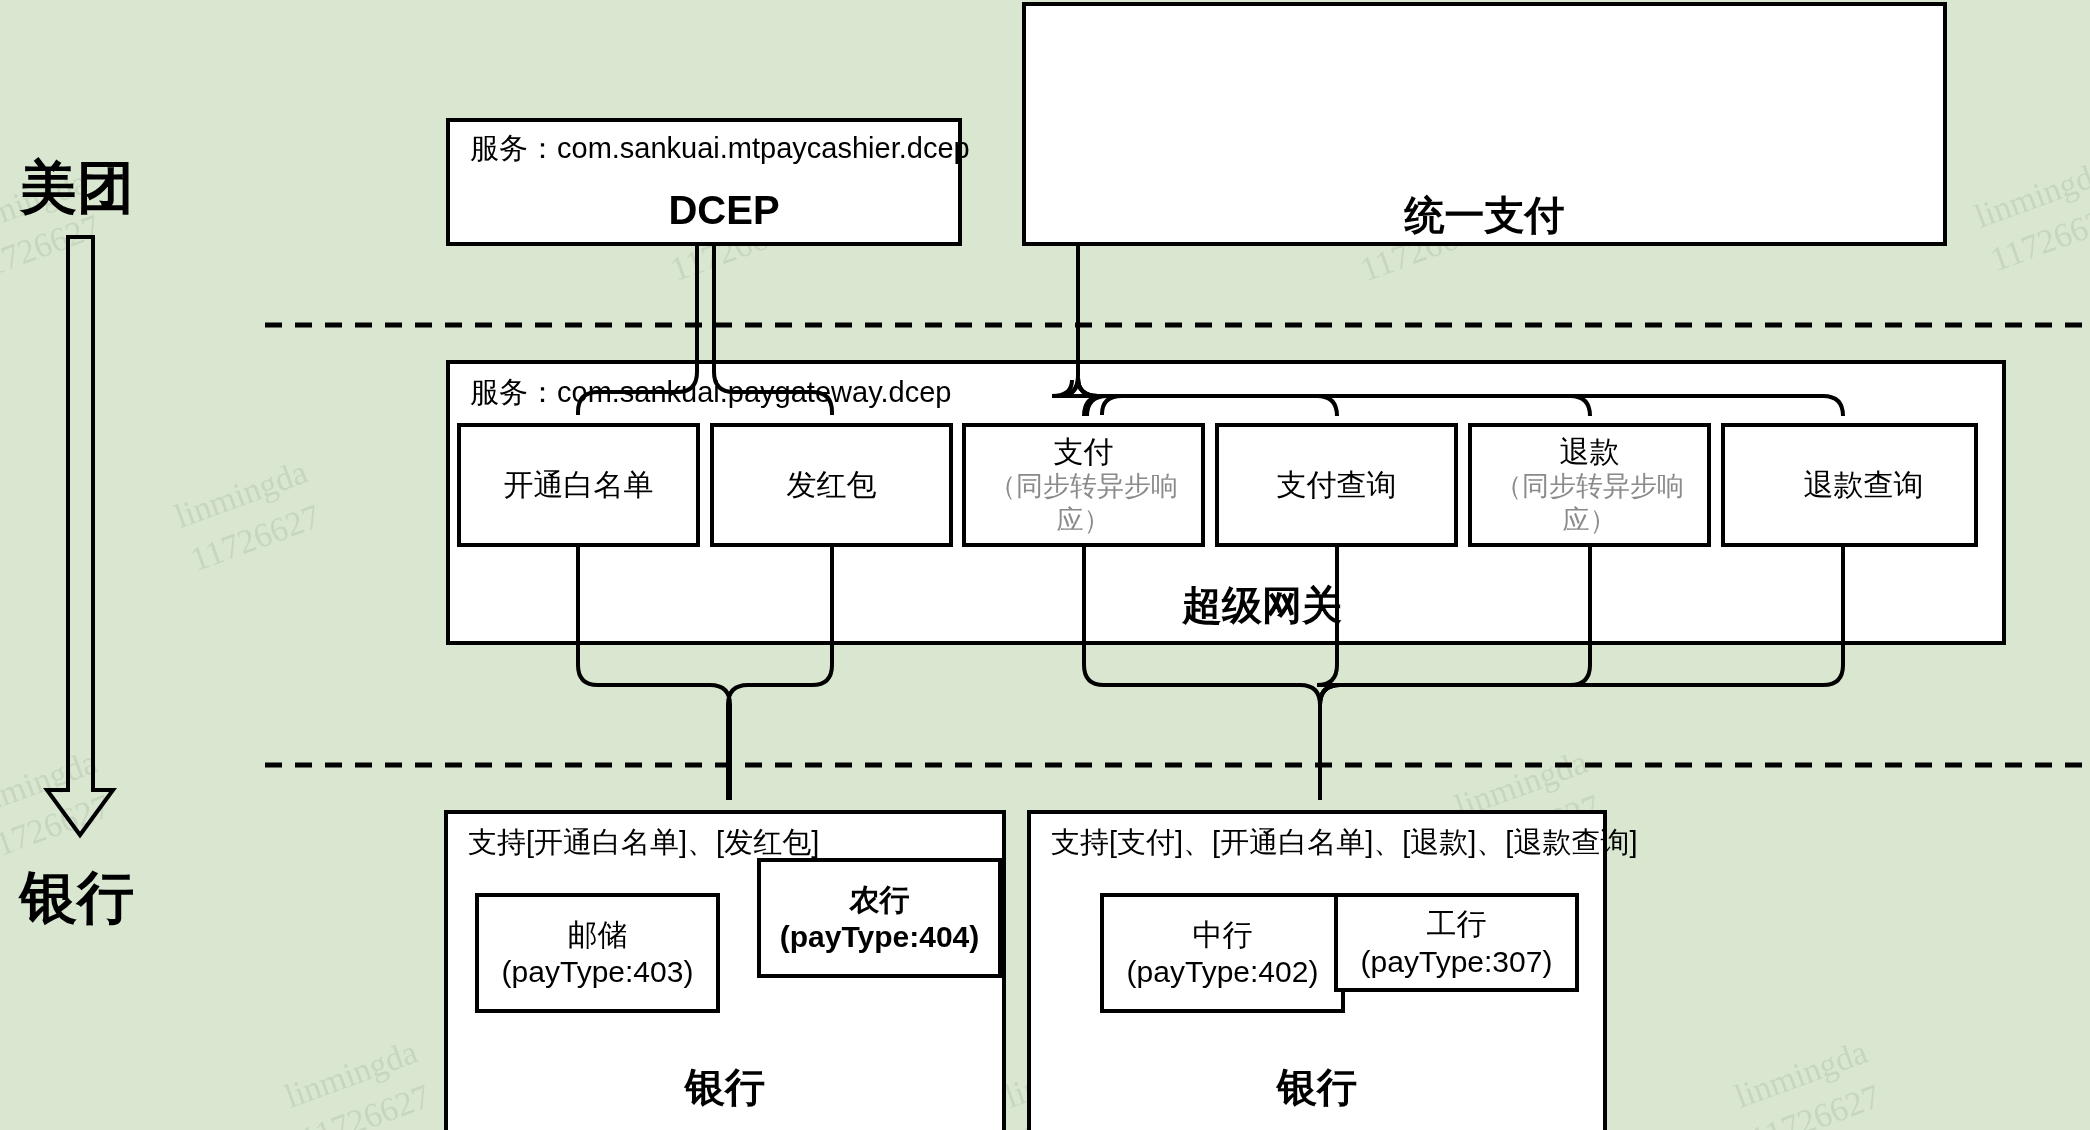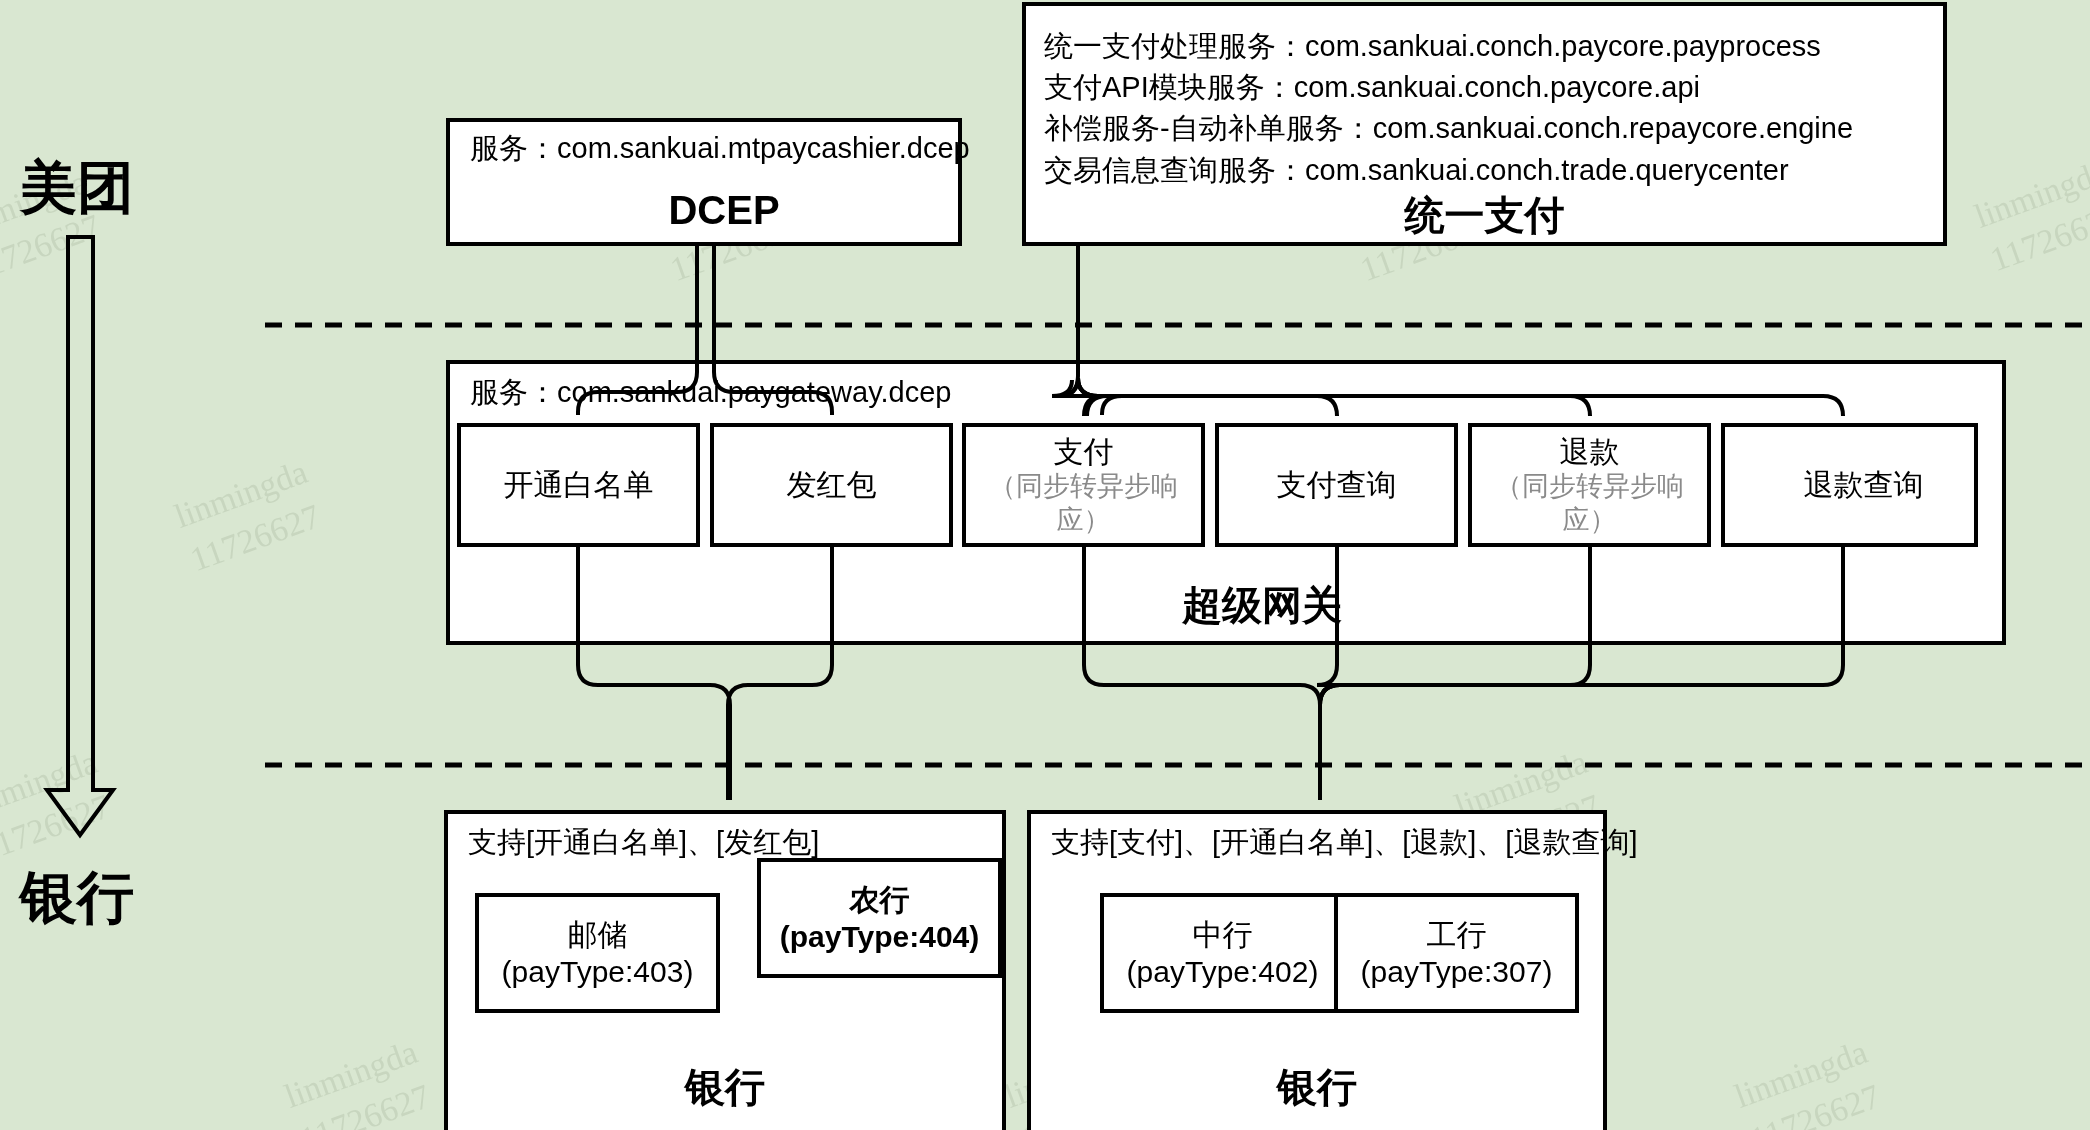--- a/index.html
+++ b/index.html
@@ -152,26 +152,20 @@
   </div>
 
   <div class="side-label" style="left:20px; top:150px;">美团</div>
   <div class="side-label" style="left:20px; top:860px;">银行</div>
 
   <div class="box" style="left:446px; top:118px; width:516px; height:128px;"></div>
   <div class="svc-line" style="left:452px; top:128px; padding-left:18px;">服务：com.sankuai.mtpaycashier.dcep</div>
   <div class="box-title" style="left:446px; top:188px; width:516px; text-align:center;padding-left:20px;">DCEP</div>
 
   <div class="box" style="left:1022px; top:2px; width:925px; height:244px;"></div>
-  <div style="position:absolute; left:1044px; top:26px;">
-    <div class="svc-line" style="position:static;">统一支付处理服务：com.sankuai.conch.paycore.payprocess</div>
-    <div class="svc-line" style="position:static;">支付API模块服务：com.sankuai.conch.paycore.api</div>
-    <div class="svc-line" style="position:static;">补偿服务-自动补单服务：com.sankuai.conch.repaycore.engine</div>
-    <div class="svc-line" style="position:static;">交易信息查询服务：com.sankuai.conch.trade.querycenter</div>
-  </div>
   <div class="box-title" style="left:1022px; top:188px; width:925px; text-align:center;">统一支付</div>
 
   <div class="box" style="left:446px; top:360px; width:1560px; height:285px;"></div>
   <div class="svc-line" style="left:452px; top:372px; padding-left:18px;">服务：com.sankuai.paygateway.dcep</div>
   <div class="box-title" style="left:446px; top:578px; width:1560px; text-align:center;padding-left:36px;">超级网关</div>
 
   <div class="inner-box" style="left:457px; top:423px; width:243px; height:124px;">
     <span class="cell-label">开通白名单</span>
   </div>
   <div class="inner-box" style="left:710px; top:423px; width:243px; height:124px;">
@@ -200,21 +194,21 @@
   <div class="inner-box" style="left:757px; top:858px; width:245px; height:120px;font-weight:bold;">
     <span class="cell-label">农行(payType:404)</span>
   </div>
   <div class="box-title" style="left:444px; top:1060px; width:562px; text-align:center;">银行</div>
 
   <div class="box" style="left:1027px; top:810px; width:580px; height:325px;"></div>
   <div class="svc-line" style="left:1033px; top:822px; padding-left:18px;">支持[支付]、[开通白名单]、[退款]、[退款查询]</div>
   <div class="inner-box" style="left:1052px; top:893px; width:245px; height:120px;margin-left:48px;">
     <span class="cell-label">中行(payType:402)</span>
   </div>
-  <div class="inner-box" style="left:1334px; top:893px; width:245px; height:120px;">
+  <div class="inner-box" style="left:1334px; top:893px; width:245px; height:99px;">
     <span class="cell-label">工行(payType:307)</span>
   </div>
   <div class="box-title" style="left:1027px; top:1060px; width:580px; text-align:center;">银行</div>
 
   <svg id="wires" viewBox="0 0 2090 1130">
     <defs>
       <marker id="arw" markerWidth="12" markerHeight="12" refX="5.2" refY="6" orient="auto" markerUnits="strokeWidth">
         <path d="M0,1 L11,6 L0,11 z" fill="#000"></path>
       </marker>
     </defs>

